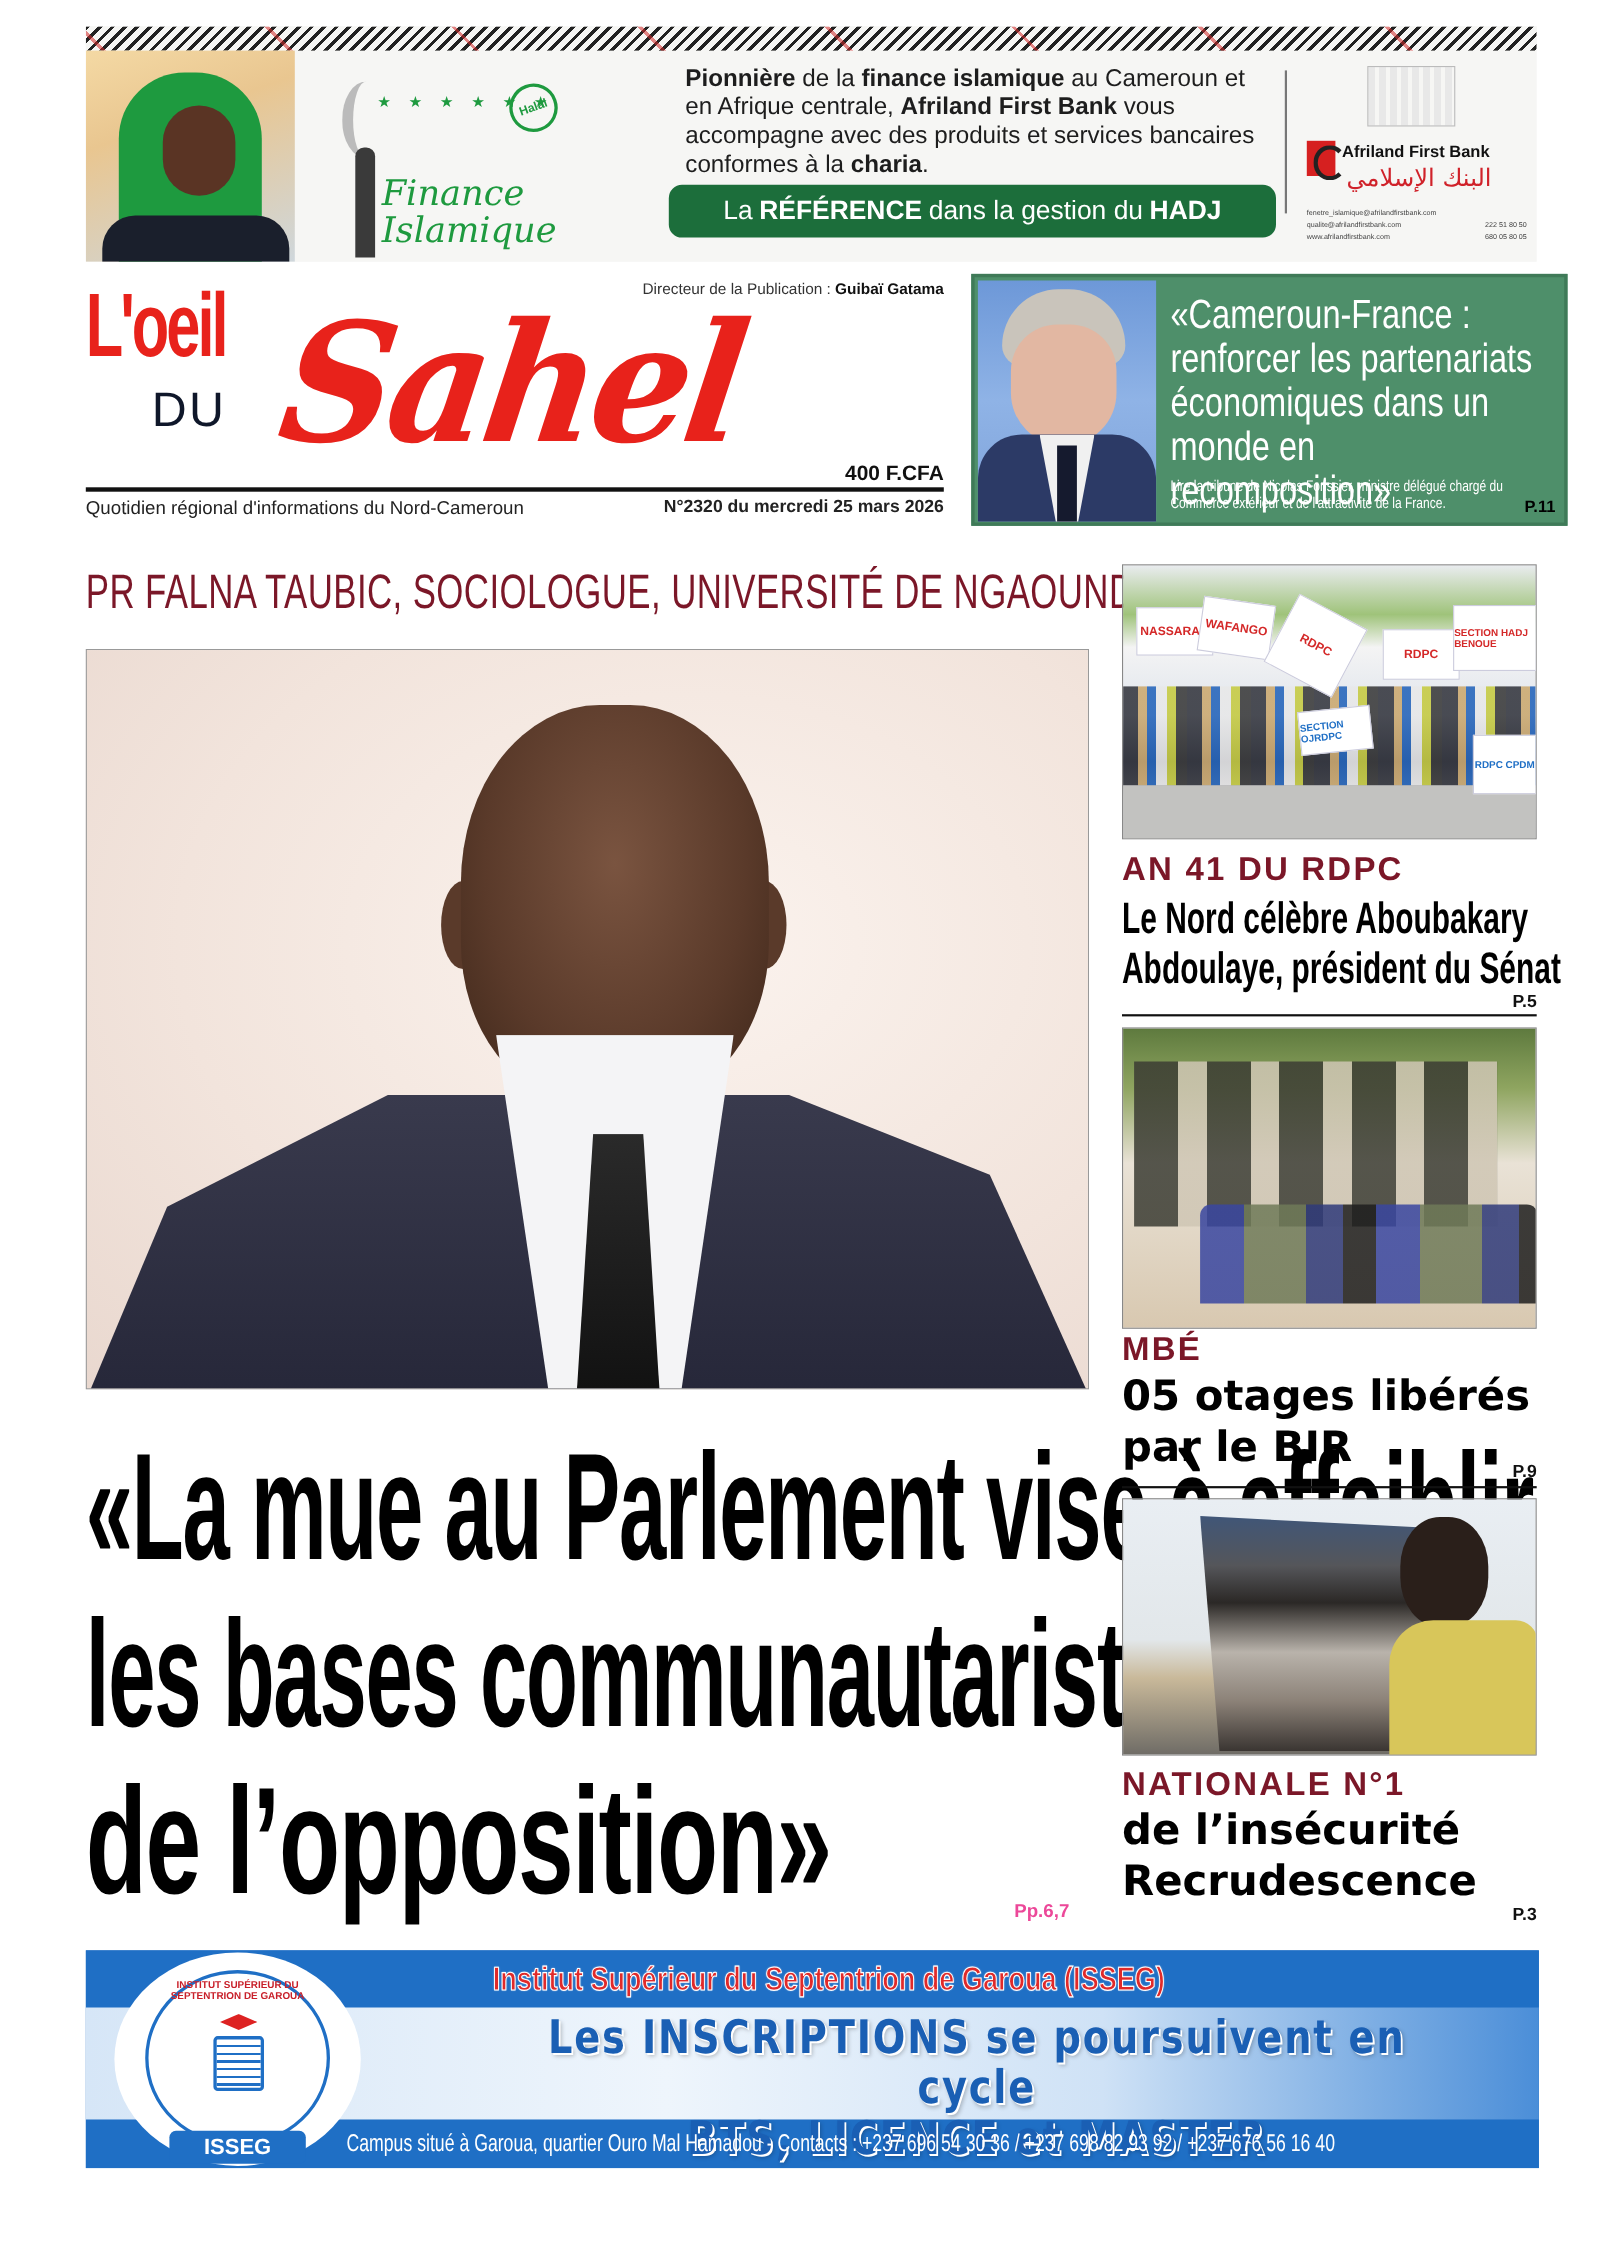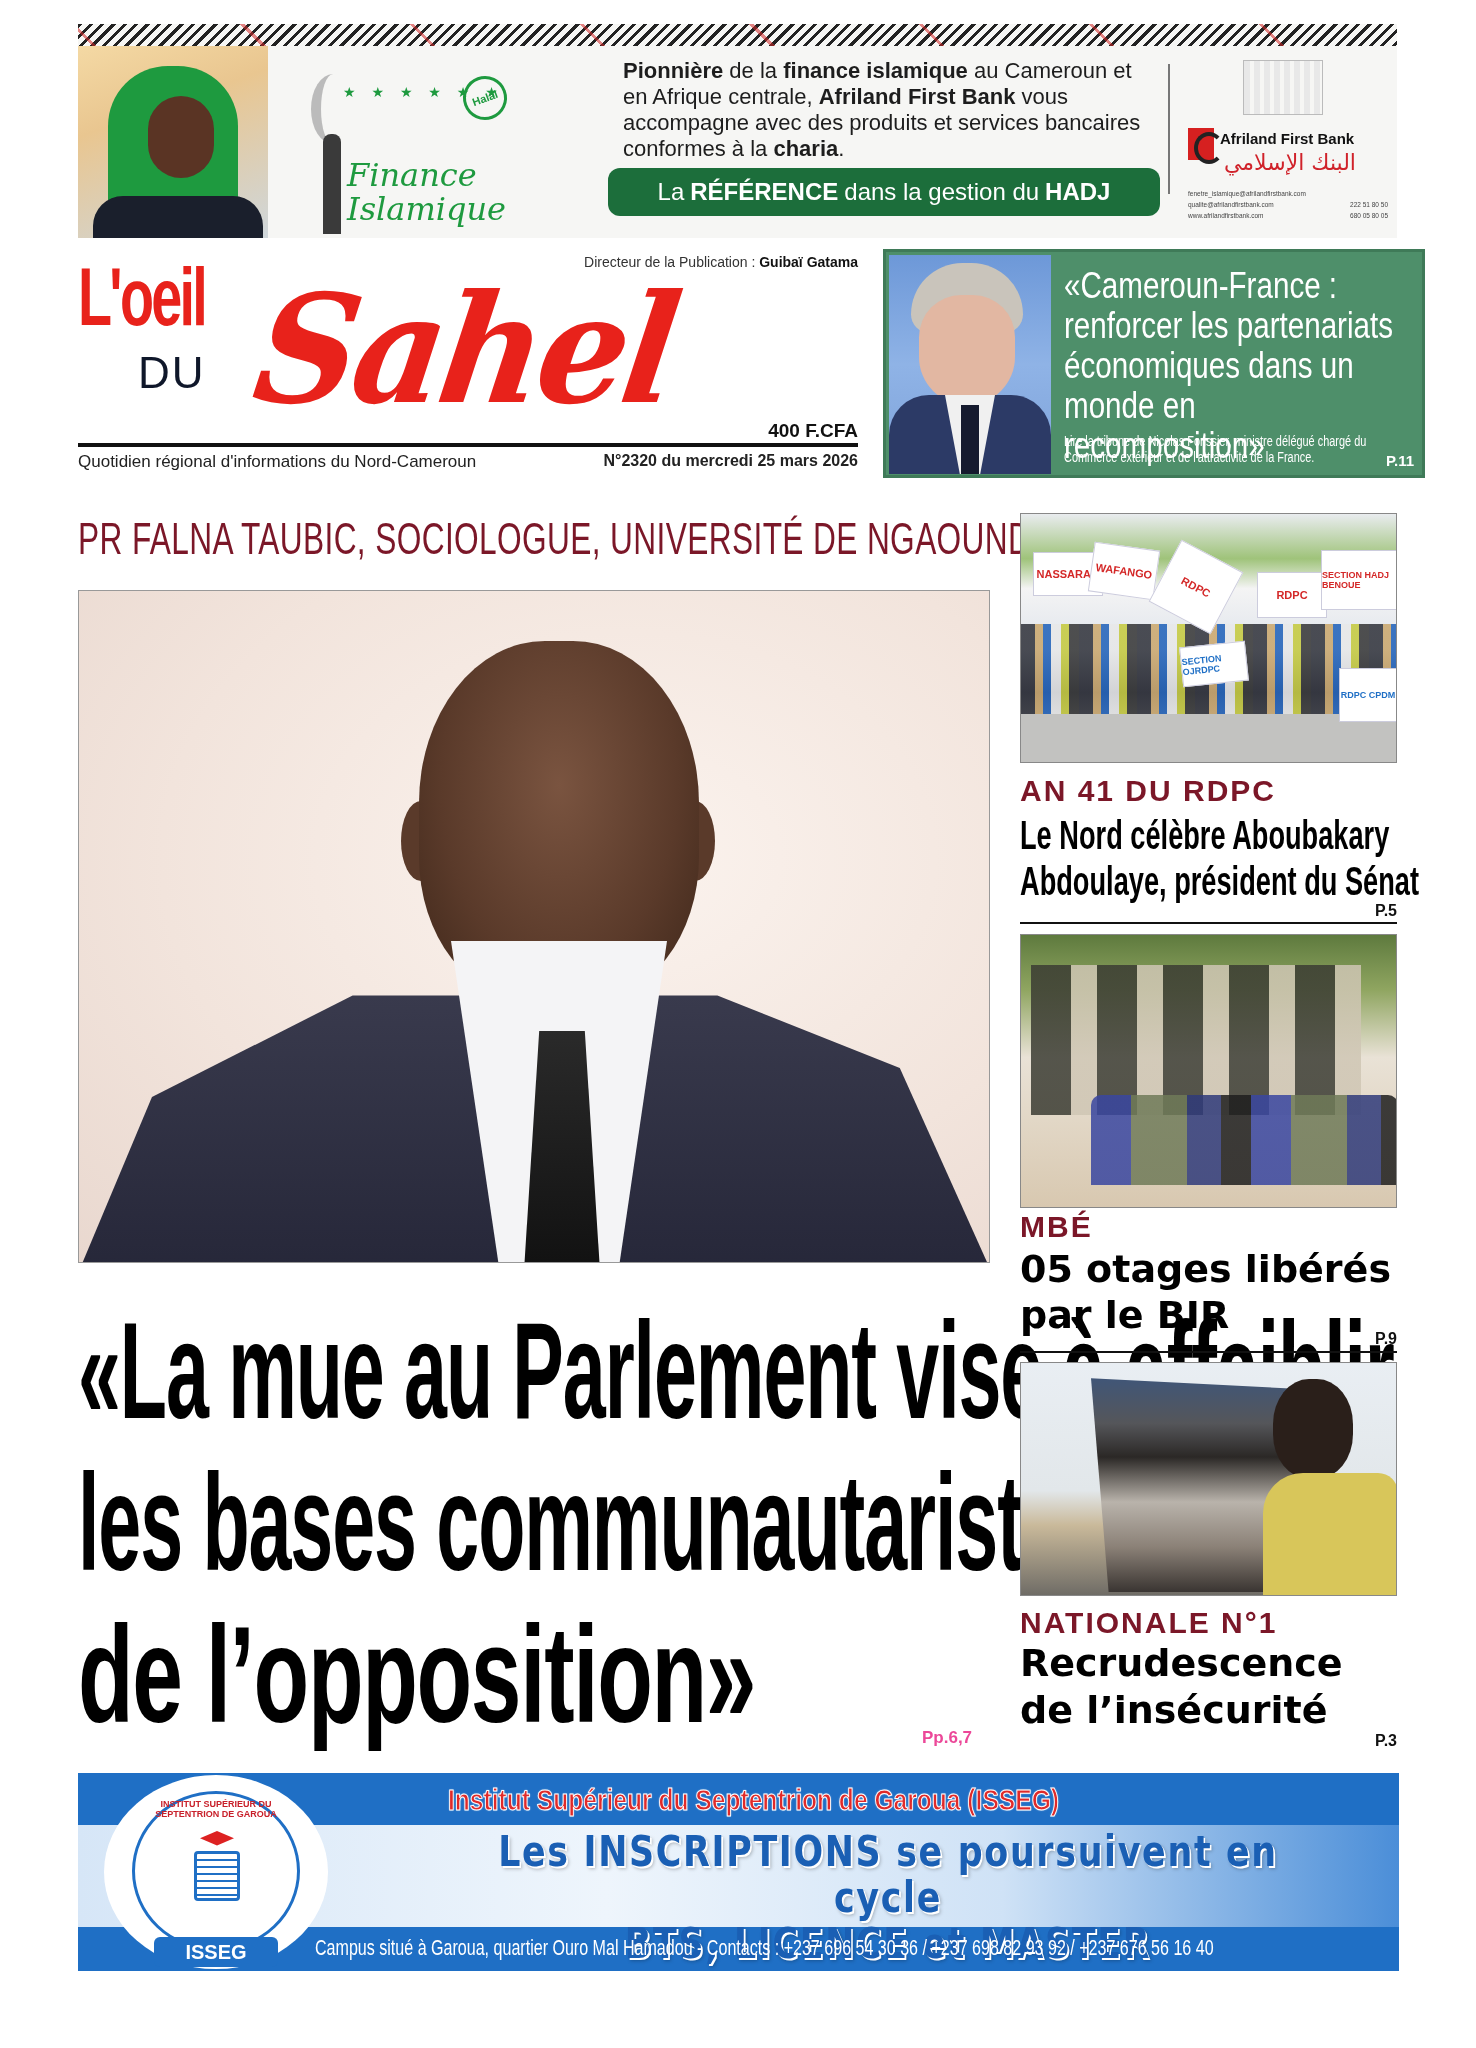--- a/index.html
+++ b/index.html
@@ -53,21 +53,21 @@
   
   #promo { left: 883px; top: 249px; width: 542px; height: 229px; background: #4e8f6a; border: 3px solid #3f7a58; overflow: hidden; }
   #promo .photo { position: absolute; left: 3px; top: 3px; width: 162px; height: 219px; background: linear-gradient(180deg, #6d98d8 0%, #8fb3e6 50%, #7fa3da 100%); overflow: hidden; }
   #promo .photo .hair { position: absolute; left: 22px; top: 8px; width: 112px; height: 70px; background: #c9c4bb; border-radius: 55px 55px 20px 20px; }
   #promo .photo .face { position: absolute; left: 30px; top: 40px; width: 96px; height: 110px; background: #e2b7a2; border-radius: 44px 44px 50px 50px; }
   #promo .photo .suit { position: absolute; left: 0; top: 140px; width: 162px; height: 90px; background: #2c3a66; border-radius: 40px 40px 0 0; }
   #promo .photo .shirt { position: absolute; left: 56px; top: 140px; width: 50px; height: 80px; background: #f0f0f0; clip-path: polygon(0 0,100% 0,70% 100%,30% 100%); }
   #promo .photo .tie { position: absolute; left: 72px; top: 150px; width: 18px; height: 80px; background: #151a2e; }
   #promo .headline { position: absolute; left: 178px; top: 14px; width: 330px; color: #fff; font-size: 37px; line-height: 40px; transform: scaleX(0.8); transform-origin: left top; width: 412px; }
   #promo .sub { position: absolute; left: 178px; top: 181px; width: 420px; color: #fff; font-size: 14px; line-height: 16px; transform: scaleX(0.78); transform-origin: left top; }
-  #promo .page { position: absolute; right: 8px; bottom: 6px; color: #ffffff; font-size: 15px; font-weight: bold; }
+  #promo .page { position: absolute; right: 8px; bottom: 6px; color: #000000; font-size: 15px; font-weight: bold; }
 
   
   #kicker { left: 78px; top: 514px; font-size: 44px; color: #7b1728; font-weight: normal; transform: scaleX(0.72); transform-origin: left top; white-space: nowrap; letter-spacing: 0.5px; }
 
   
   #main-photo { left: 78px; top: 590px; width: 912px; height: 673px; background: #f7efe9; border: 1px solid #999; overflow: hidden; }
   #main-photo .bg { position: absolute; inset: 0; background: radial-gradient(ellipse at 60% 40%, #fbf3ee 0%, #f2e4dc 60%, #e9d8cf 100%); }
   #main-photo .head { position: absolute; left: 340px; top: 50px; width: 280px; height: 360px; background: radial-gradient(ellipse at 50% 40%, #7a5440 0%, #5a3a2a 60%, #3d2619 100%); border-radius: 45% 45% 40% 40%; }
   #main-photo .ear-l { position: absolute; left: 322px; top: 210px; width: 40px; height: 80px; background: #5a3a2a; border-radius: 50%; }
   #main-photo .ear-r { position: absolute; left: 596px; top: 210px; width: 40px; height: 80px; background: #5a3a2a; border-radius: 50%; }
@@ -250,22 +250,22 @@
 
 <div id="side-photo-3" class="side-photo">
   <div class="truck"></div>
   <div class="boy">
       <div class="head"></div>
       <div class="shirt"></div>
     </div>
 </div>
 <div class="side-kicker" style="top:1606px;">NATIONALE N°1</div>
 <div id="side-title-3" class="side-title">
+  <div>de l’insécurité</div>
   <div>Recrudescence</div>
-  <div>de l’insécurité</div>
 </div>
 <div class="side-page" style="top:1732px;">P.3</div>
 
 <div id="bottom-ad" class="abs">
   <div class="stripe-top"></div>
   <div class="band"></div>
   <div class="stripe-bot"></div>
   <div class="seal">
     <div class="ring"></div>
     <div class="ring-text">INSTITUT SUPÉRIEUR DU SEPTENTRION DE GAROUA</div>

